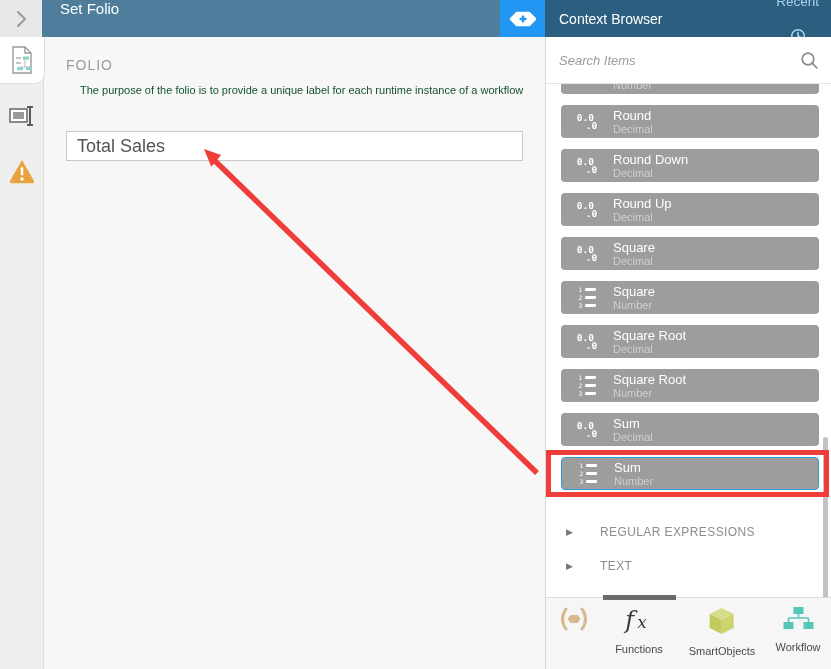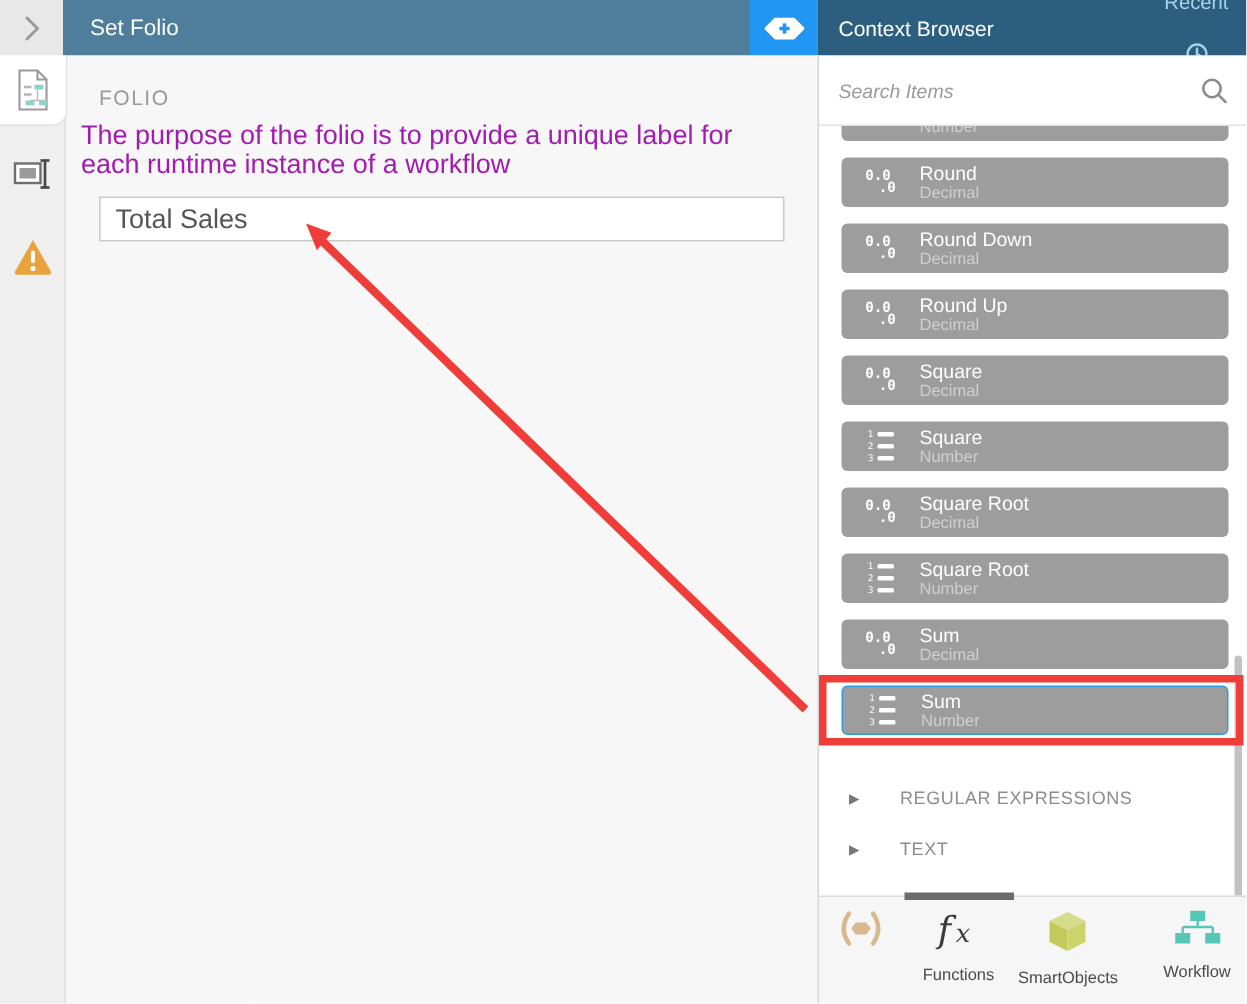--- a/index.html
+++ b/index.html
@@ -3,36 +3,36 @@
 <meta charset="utf-8">
 <style>
   * { margin:0; padding:0; box-sizing:border-box; }
   html,body { background:#fff; }
   body { font-family:"Liberation Sans","DejaVu Sans",sans-serif; }
   .app { position:relative; width:831px; height:669px; overflow:hidden; background:#f7f7f7; }
 
   
   .topbar { position:absolute; left:0; top:0; width:831px; height:37px; display:flex; }
   .corner { width:42px; height:37px; background:#e8e8e8; display:flex; align-items:center; justify-content:center; }
-  .hdr-left { width:458px; background:#4e7e9b; color:#fff; display:flex; align-items:center; padding-left:18px; font-size:15px; }
+  .hdr-left { width:458px; background:#4e7e9b; color:#fff; display:flex; align-items:flex-start; padding-left:18px; font-size:15px; }
   .add-btn { width:45px; background:#2196f3; display:flex; align-items:center; justify-content:center; cursor:pointer; }
   .hdr-right { width:286px; background:#2c5f7f; color:#fff; display:flex; align-items:center; padding:0 12px 0 14px; font-size:14px; }
   .hdr-right .spacer { flex:1; }
   .recent { color:#a5d3ea; font-size:13.5px; display:flex; align-items:center; gap:19px; cursor:pointer;flex-direction:column; }
 
   
   .sidebar { position:absolute; left:0; top:37px; width:44px; height:632px; background:#efefef; border-right:1px solid #dcdcdc; }
   .side-tab { position:relative; width:44px; height:47px; display:flex; align-items:center; justify-content:center; cursor:pointer; }
   .side-tab.selected { background:#fff; border-right:1px solid #e0e0e0; border-bottom:1px solid #e0e0e0; border-bottom-right-radius:10px; margin-right:-1px; width:45px; }
   .side-tab + .side-tab { margin-top:8px; }
 
   
   .main { position:absolute; left:45px; top:37px; width:500px; height:632px; background:#f7f7f7; }
   .folio-heading { position:absolute; left:21px; top:20px; font-size:14px; color:#9a9a9a; letter-spacing:1px; }
-  .folio-desc { position:absolute; left:9px; top:44px; width:474px; font-size:18px; color:#a21caf; line-height:19px; }
+  .folio-desc { position:absolute; left:35px; top:44px; width:474px; font-size:11px; color:#14532d; line-height:19px; }
   .folio-input { position:absolute; left:21px; top:94px; width:457px; height:30px; border:1px solid #c9c9c9; background:#fff; font-size:18px; color:#555; padding-left:10px; font-family:inherit; outline:none; }
 
   
   .rpanel { position:absolute; left:545px; top:37px; width:286px; height:632px; background:#fff; border-left:1px solid #d5d5d5; }
   .search-row { position:relative; height:47px; border-bottom:1px solid #e2e2e2; display:flex; align-items:center; }
   .search-input { border:none; outline:none; background:transparent; flex:1; margin-left:13px; font-size:13px; color:#555; font-family:inherit; }
   .search-input::placeholder { font-style:italic; color:#9a9a9a; }
   .search-ic { margin-right:12px; display:flex; }
 
   .scroll-area { position:absolute; left:0; top:47px; width:286px; height:511px; overflow:hidden; padding:0 13px 0 15px; }
@@ -327,21 +327,21 @@
               </svg></span>
             <span class="tab-label">Fields</span>
           </div>
           <div class="tab" style="left: 93px;">
             <span><svg width="34" height="26" viewBox="0 0 34 26">
                 <text x="3" y="21" font-family="DejaVu Serif, serif" font-style="italic" font-size="24" fill="#3a3a3a">f</text>
                 <text x="15" y="21" font-family="DejaVu Serif, serif" font-style="italic" font-size="17" fill="#3a3a3a">x</text>
               </svg></span>
             <span class="tab-label">Functions</span>
           </div>
-          <div class="tab" style="left: 166px;">
+          <div class="tab" style="left: 176px;">
             <span><svg width="30" height="28" viewBox="0 0 30 28">
                 <polygon points="15,1 27,7 15,13 3,7" fill="#d6dc8a"></polygon>
                 <polygon points="3,7 15,13 15,27 3,21" fill="#c3ca5c"></polygon>
                 <polygon points="27,7 15,13 15,27 27,21" fill="#cdd46e"></polygon>
               </svg></span>
             <span class="tab-label">SmartObjects</span>
           </div>
           <div class="tab" style="left: 252px;">
             <span><svg width="32" height="24" viewBox="0 0 32 24">
                 <rect x="11" y="0" width="10" height="7" fill="#56c7b7"></rect>

